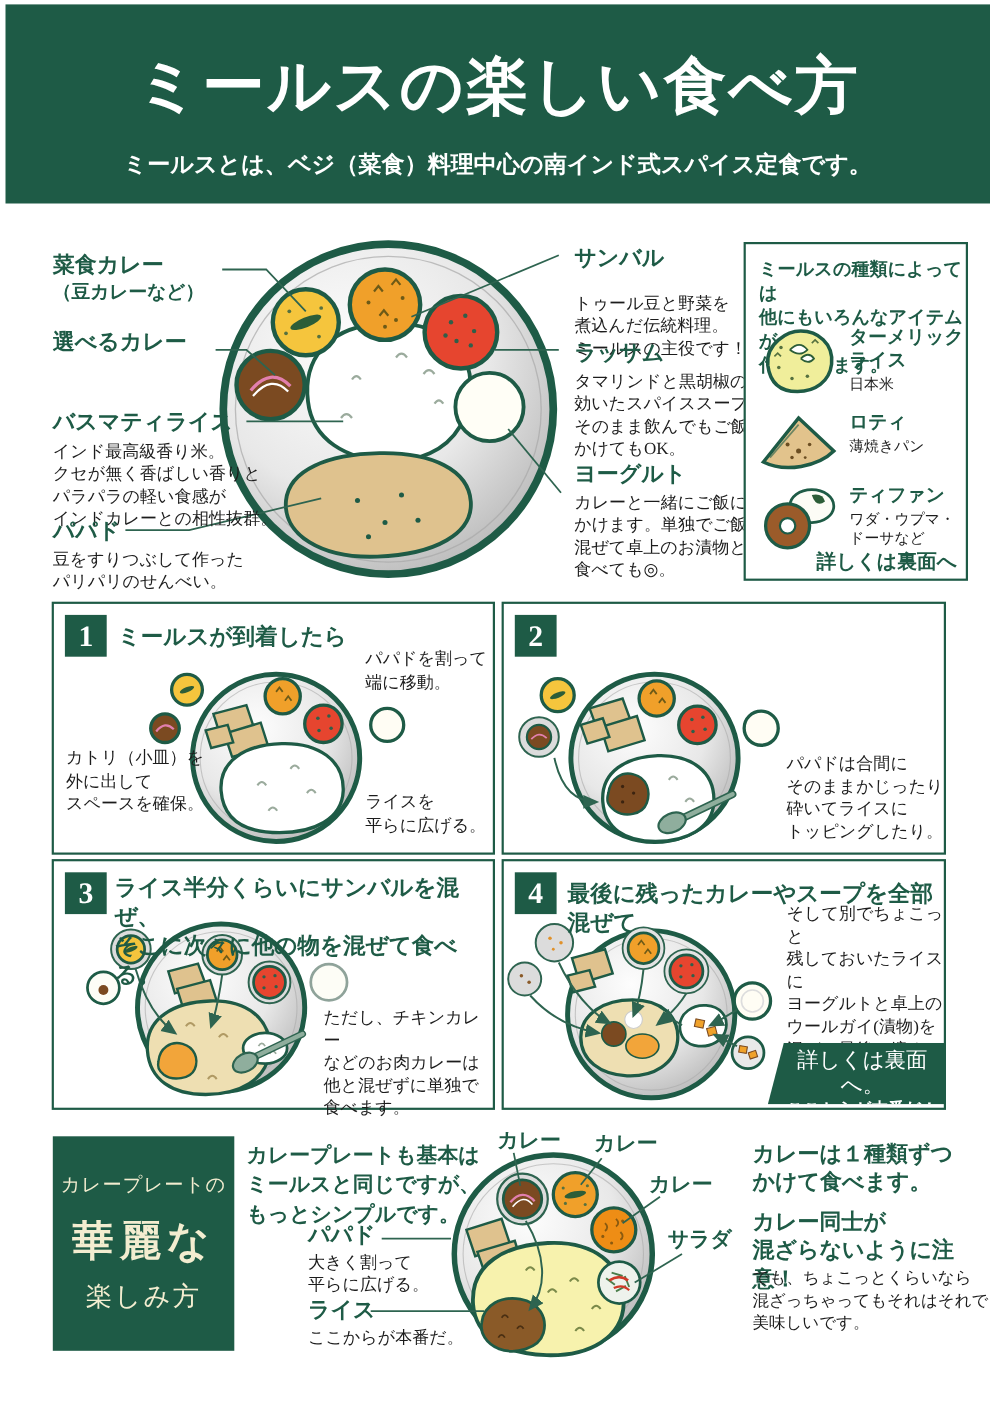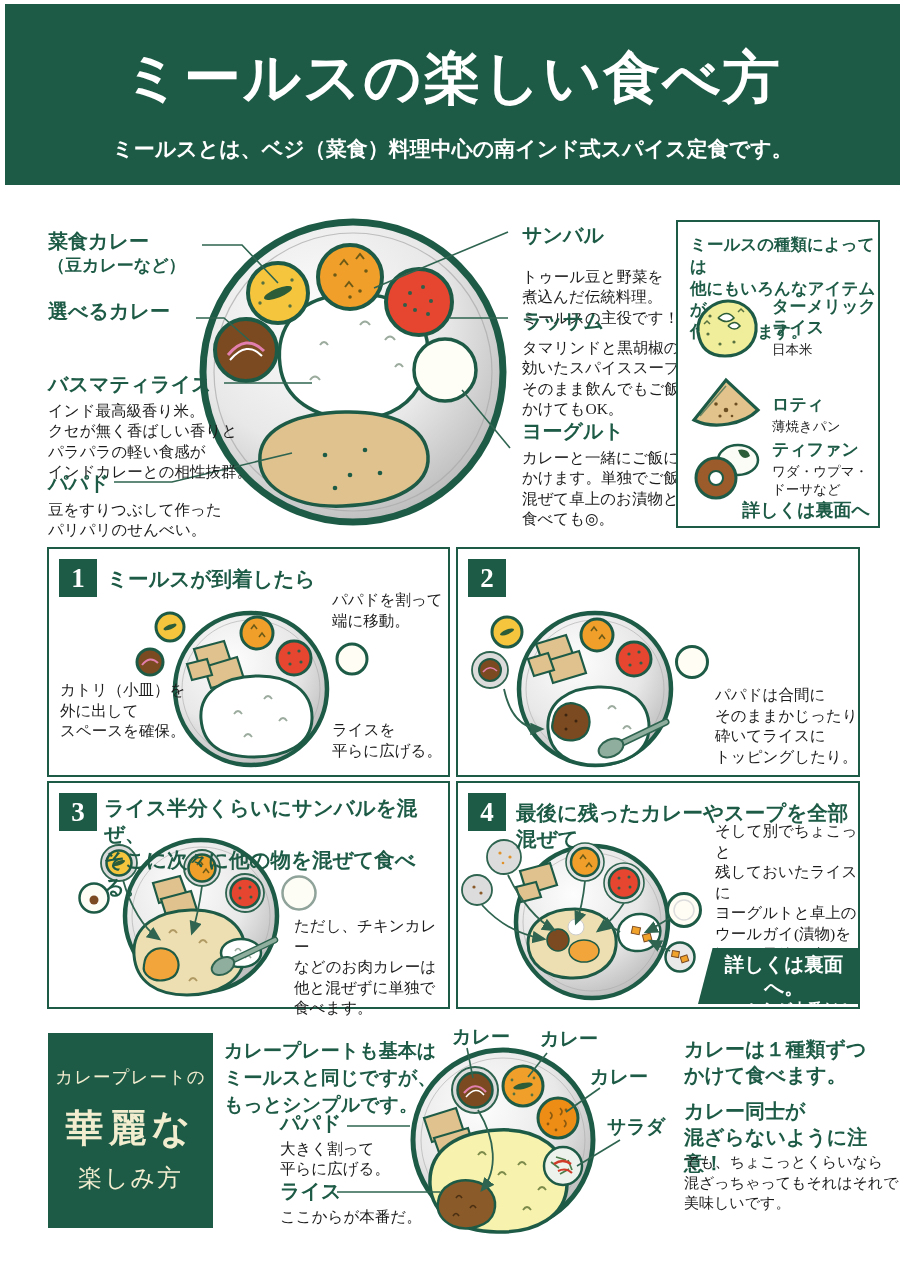--- a/index.html
+++ b/index.html
@@ -24,21 +24,21 @@
   .side-name{font-size:17px;font-weight:bold;color:var(--green);line-height:1.2}
   .side-sub{font-size:13.5px;line-height:1.3;margin-top:3px}
   .side-footer{font-size:18px;font-weight:bold;color:var(--green);text-align:right}
   .stepbox{border:2.5px solid var(--green);background:#fff}
   .badge{width:38px;height:38px;background:var(--green);color:#fff;display:flex;
          align-items:center;justify-content:center;font-size:27px;font-weight:bold}
   .step-title{font-size:20.5px;font-weight:bold;color:var(--green);line-height:1.28}
   .note{font-size:15.5px;line-height:1.33}
   .banner{background:var(--green);color:#fff;clip-path:polygon(9% 0,100% 0,100% 100%,0 100%);
           text-align:center;padding:5px 0 0 10px}
-  .banner .b1{font-size:19.5px;font-weight:bold;line-height:1.2}
+  .banner .b1{font-size:19.5px;font-weight:normal;line-height:1.2}
   .banner .b2{font-size:15px;font-weight:bold;line-height:1.25}
   .greenbox{background:var(--green);color:var(--cream);text-align:center}
   .gb1{font-size:17.5px;letter-spacing:1px;padding-top:32px}
   .gb2{font-size:38px;font-weight:bold;letter-spacing:5px;margin-top:14px}
   .gb3{font-size:24px;font-weight:normal;letter-spacing:2px;margin-top:8px}
   .curry-intro{font-size:19px;font-weight:bold;color:var(--green);line-height:1.42}
   .callout{font-size:19px;font-weight:bold;color:var(--green)}
   .tip{font-size:20px;font-weight:bold;color:var(--green);line-height:1.3}
   .tip-desc{font-size:15px;line-height:1.38}
   svg{display:block}
@@ -207,21 +207,21 @@
             <path d="M52 18 l3 -3 l3 3"></path>
           </g>
       </svg>
       <div style="margin-left:6px">
         <div class="side-name pre">ターメリック
 ライス</div>
         <div class="side-sub pre">日本米</div>
       </div>
     </div>
 
-    <div class="abs" style="left:8px;top:152px;display:flex;align-items:flex-end">
+    <div class="abs" style="left:8px;top:152px;display:flex;align-items:flex-start">
       <svg width="80" height="62" viewBox="0 0 80 62">
         <path d="M8 46 L40 6 L72 36 C58 50 28 56 8 46 Z" fill="#e2c38c" stroke="#1e5b46" stroke-width="3.2"></path>
         <path d="M14 42 L40 12" stroke="#1e5b46" stroke-width="1.5" fill="none" opacity=".6"></path>
         <g fill="#6b4e22">
             <circle cx="30" cy="30" r="1.8"></circle>
             <circle cx="40" cy="36" r="2.3"></circle>
             <circle cx="50" cy="30" r="1.6"></circle>
             <circle cx="34" cy="42" r="1.6"></circle>
             <circle cx="46" cy="42" r="1.3"></circle>
           </g>

